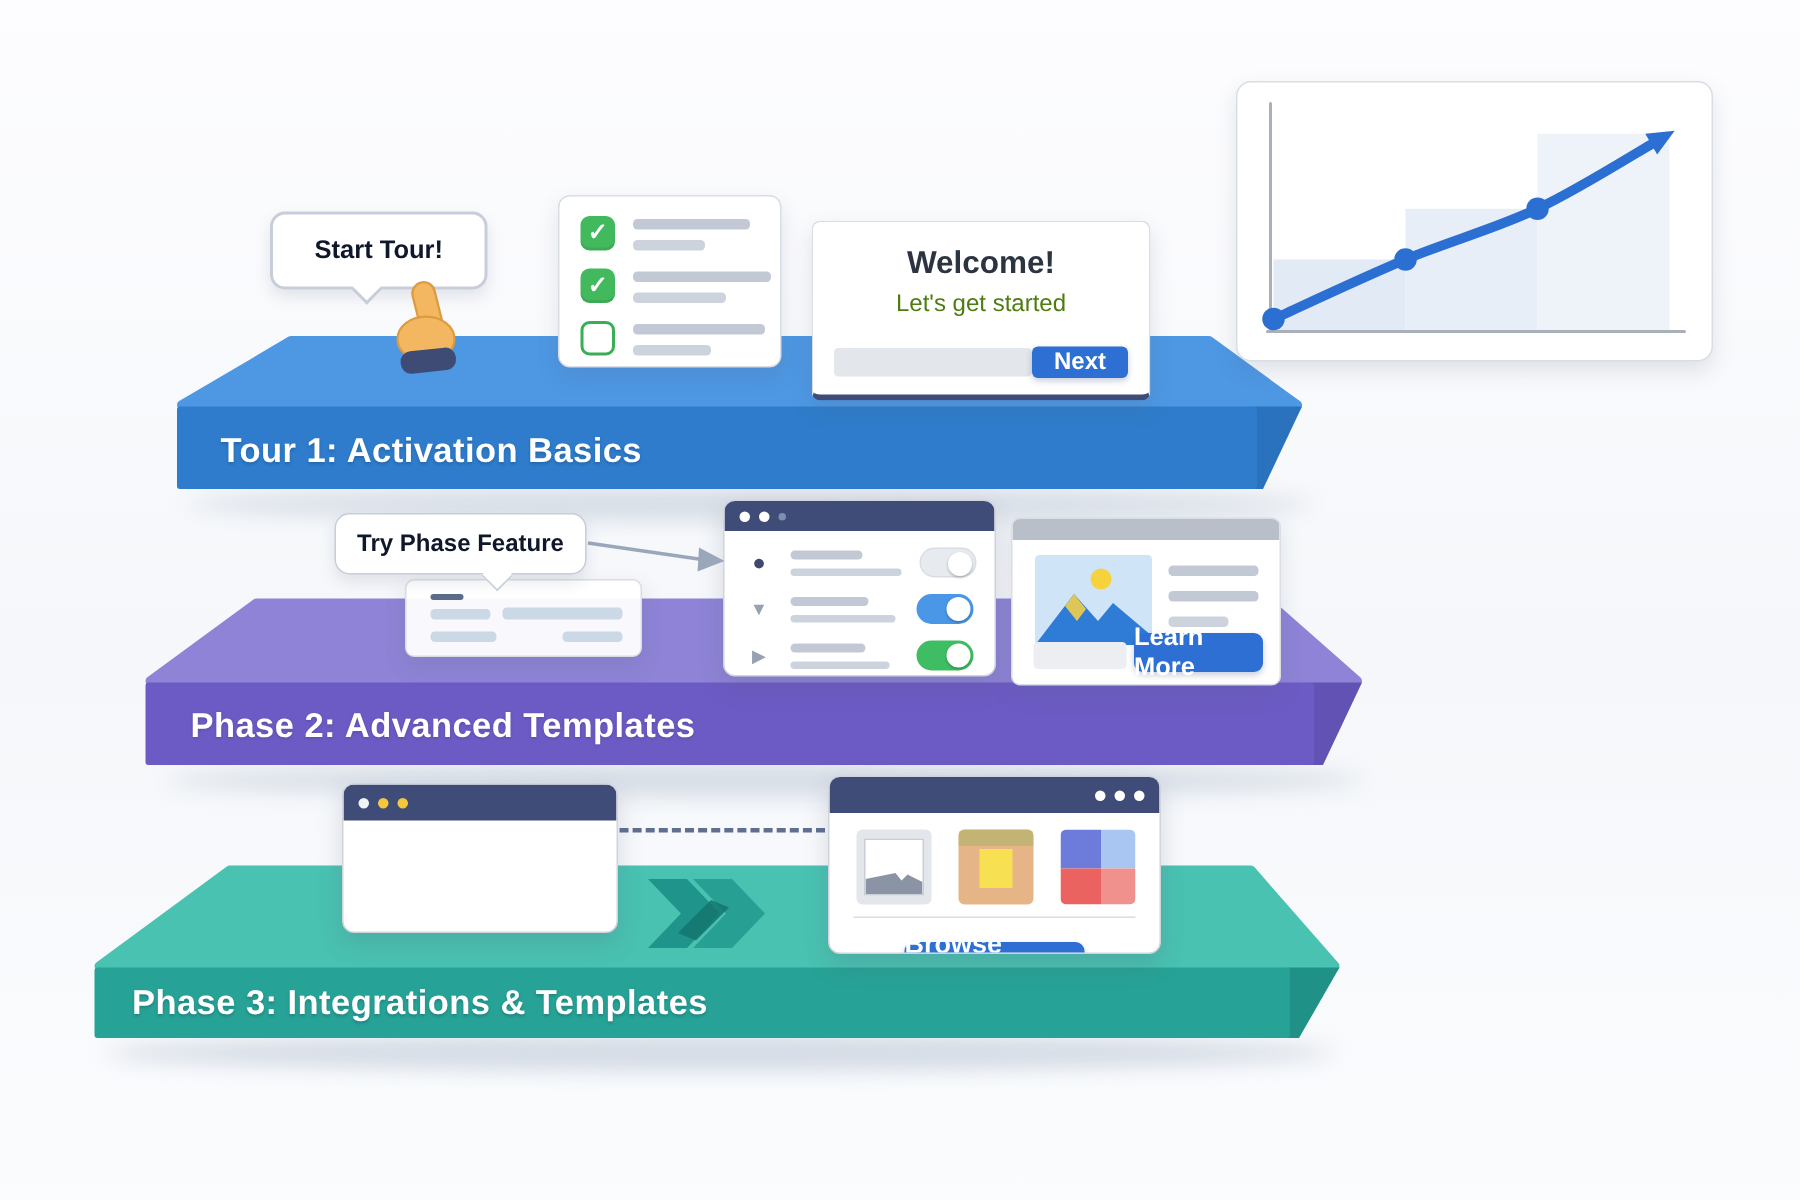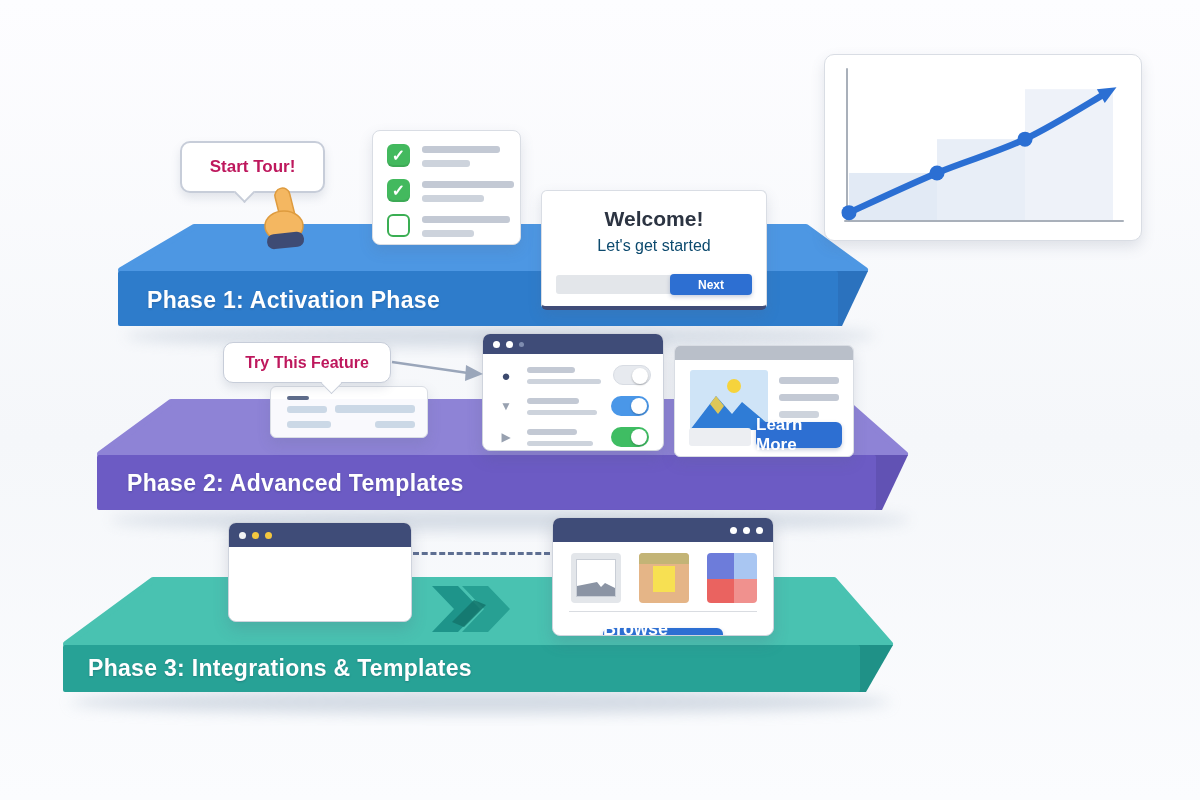--- a/index.html
+++ b/index.html
@@ -12,21 +12,21 @@
 
   .phase-title { position:absolute; z-index:3; color:#ffffff; font-weight:700;
                  font-size:23px; letter-spacing:.3px; text-shadow:0 1px 2px rgba(20,40,70,.25); }
 
   .card { position:absolute; background:#ffffff; border:1px solid #d9dde4; border-radius:8px;
           box-shadow:0 6px 14px rgba(90,100,125,.16); z-index:4; }
 
   
   .bubble { position:absolute; background:#fff; border:2px solid #c7cdd9; border-radius:10px;
             display:flex; align-items:center; justify-content:center; z-index:6;
-            box-shadow:0 5px 10px rgba(90,100,125,.15); color:#be185d; }
+            box-shadow:0 5px 10px rgba(90,100,125,.15); color:#0f172a; }
   .bubble .tail { position:absolute; width:15px; height:15px; background:#fff;
                   border-right:2px solid #c7cdd9; border-bottom:2px solid #c7cdd9;
                   transform:rotate(45deg); bottom:-9px; }
 
   .bar { display:block; background:#c3c9d4; border-radius:3px; height:7px; }
   .bar.lighter { background:#cdd3dc; }
   .bar.blue { background:#cbd8e6; }
   .bar.dark { background:#5d6b8a; }
 
   
@@ -95,21 +95,21 @@
       <polygon stroke-width="4" stroke-linejoin="round" points="65,647 858,647 858,690 65,690" fill="#27A296" stroke="#27A296"></polygon>
     </g>
 
     <g transform="translate(432,578)">
       <polygon points="0,8 26,8 48,31 26,54 0,54 22,31" fill="#1e948a"></polygon>
       <polygon points="30,8 56,8 78,31 56,54 30,54 52,31" fill="#27a093"></polygon>
       <polygon points="20,44 42,22 54,27 32,49" fill="#14756c" opacity="0.85"></polygon>
     </g>
   </svg>
 
-  <div class="phase-title" style="left:147px; top:287px;">Phase 1: Activation Phase</div>
+  <div class="phase-title" style="left:147px; top:287px;">Tour 1: Activation Basics</div>
   <div class="phase-title" style="left:127px; top:470px;">Phase 2: Advanced Templates</div>
   <div class="phase-title" style="left:88px; top:655px;">Phase 3: Integrations &amp; Templates</div>
 
   <div class="bubble" style="left:180px; top:141px; width:145px; height:52px; font-size:17px; font-weight:700;">
     <span>Start Tour!</span>
     <span class="tail" style="left:55px;"></span>
   </div>
 
   <svg style="position:absolute; left:250px; top:186px; z-index:7;" width="66" height="64" viewBox="0 0 66 64">
     <rect x="27" y="2" width="15" height="35" rx="7.5" fill="#f4b761" stroke="#de9b3e" stroke-width="1.5" transform="rotate(-14 34 18)"></rect>
@@ -140,25 +140,25 @@
     <div class="cl-row">
       <span class="checkbox unchecked"></span>
       <span class="cl-lines">
           <span class="bar" style="width:88px"></span>
         <span class="bar lighter" style="width:52px"></span>
         </span>
     </div>
   </div>
 
   <div class="card" style="left:541px; top:147px; width:226px; height:120px; border-radius:6px;
-        border-bottom:4px solid #3f4c78; text-align:center;margin-top:43px;">
+        border-bottom:4px solid #3f4c78; text-align:center;">
     <div style="font-size:21px; font-weight:600; color:#2c3442; margin-top:16px;">Welcome!</div>
-    <div style="font-size:16px; color:#0c4a6e; margin-top:6px;">Let's get started</div>
+    <div style="font-size:16px; color:#4d7c0f; margin-top:6px;">Let's get started</div>
     <div style="position:absolute; left:14px; bottom:12px; width:132px; height:19px; background:#e3e6ea; border-radius:3px;"></div>
-    <div class="btn" style="position:absolute; right:14px; bottom:11px; width:82px; height:21px; font-size:12px;">Next</div>
+    <div class="btn" style="position:absolute; right:14px; bottom:11px; width:64px; height:21px; font-size:16px;">Next</div>
   </div>
 
   <div class="card" style="left:824px; top:54px; width:318px; height:187px; border-radius:10px;">
     <svg id="growth-chart" width="316" height="185" viewBox="0 0 316 185">
         <rect x="24" y="117.96000000000001" width="88" height="48.03999999999999" fill="#E2EAF5"></rect>
         <rect x="112" y="84.14999999999999" width="88" height="81.85000000000001" fill="#E8EEF7"></rect>
         <rect x="200" y="34.16999999999999" width="88" height="131.83" fill="#EEF2F9"></rect>
         <line x1="22" y1="14" x2="22" y2="166" stroke="#A9B0BA" stroke-width="2" stroke-linecap="round"></line>
         <line x1="20" y1="166" x2="298" y2="166" stroke="#A9B0BA" stroke-width="2" stroke-linecap="round"></line>
         <path d="M24,157.65 C38.666666666666664,151.035 82.66666666666667,130.21 112,117.96000000000001 C141.33333333333334,105.71000000000001 171.82605523674079,97.45651999167835 200,84.14999999999999 C228.17394476325921,70.84348000832163 267.53639048296276,45.7924000416082 281.0436685795553,38.12088004992984" fill="none" stroke="#2B6FD3" stroke-width="6.5" stroke-linecap="round"></path>
@@ -172,21 +172,21 @@
   <div class="card" style="left:270px; top:386px; width:158px; height:52px; border-radius:6px;
         background:rgba(255,255,255,.95); z-index:4;">
     <span class="bar dark" style="position:absolute; left:16px; top:9px; width:22px; height:4px;"></span>
     <span class="bar blue" style="position:absolute; left:16px; top:19px; width:40px;"></span>
     <span class="bar blue" style="position:absolute; left:64px; top:18px; width:80px; height:8px;"></span>
     <span class="bar blue" style="position:absolute; left:16px; top:34px; width:44px;"></span>
     <span class="bar blue" style="position:absolute; left:104px; top:34px; width:40px;"></span>
   </div>
 
   <div class="bubble" style="left:223px; top:342px; width:168px; height:41px; font-size:16px; font-weight:600; border-width:1.5px;">
-    <span>Try This Feature</span>
+    <span>Try Phase Feature</span>
     <span class="tail" style="left:100px; border-width:1.5px;"></span>
   </div>
 
   <svg style="position:absolute; left:390px; top:352px; z-index:5;" width="95" height="32" viewBox="0 0 95 32">
     <line x1="2" y1="10" x2="78" y2="21" stroke="#9aa6ba" stroke-width="2.5"></line>
     <polygon points="76,13 93,22 75,29" fill="#9aa6ba"></polygon>
   </svg>
 
   <div class="window" style="left:482px; top:333px; width:182px; height:118px;">
     <div class="win-header" style="height:20px;">

